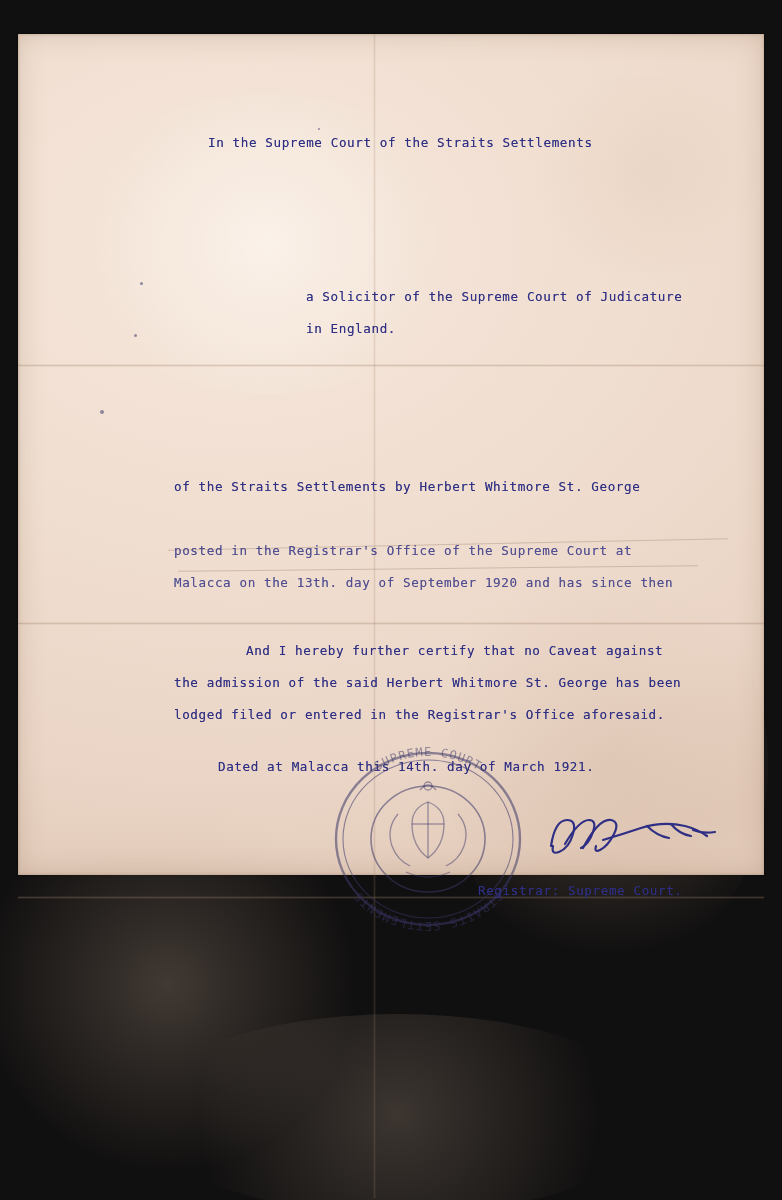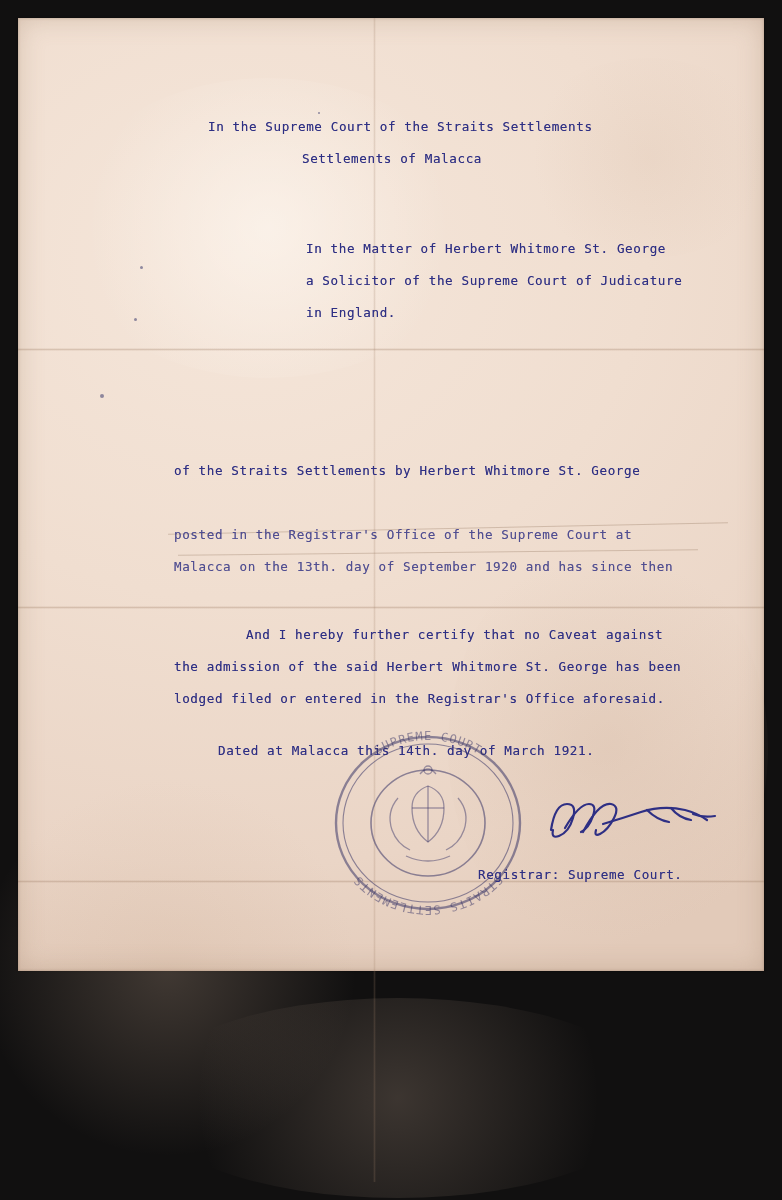--- a/index.html
+++ b/index.html
@@ -18,23 +18,23 @@
     position: relative;
     width: 782px;
     height: 1200px;
     background: #111010;
   }
 
   
   #paper {
     position: absolute;
     left: 18px;
-    top: 18px;
+    top: 34px;
     width: 746px;
-    height: 953px;
+    height: 841px;
     background:
       radial-gradient(ellipse 120% 80% at 30% 25%, #f5e6da 0%, #f0ded0 45%, #ead5c6 80%, #e2cab9 100%);
     box-shadow: 0 0 2px rgba(0,0,0,0.5);
   }
 
   
   .stain {
     position: absolute;
     border-radius: 50%;
     pointer-events: none;
@@ -144,23 +144,21 @@
 
     <div class="scratch" style="left: 150px; top: 510px; width: 560px; transform: rotate(-1.2deg);"></div>
     <div class="scratch" style="left: 160px; top: 534px; width: 520px; transform: rotate(-0.6deg);"></div>
 
     <div class="speck" style="left: 122px; top: 248px; width: 3px; height: 3px;"></div>
     <div class="speck" style="left: 116px; top: 300px; width: 3px; height: 3px;"></div>
     <div class="speck" style="left: 82px;  top: 376px; width: 4px; height: 4px;"></div>
     <div class="speck" style="left: 300px; top: 94px;  width: 2px; height: 2px;"></div>
 
     <div class="typed" style="left: 190px; top: 94px;">In the Supreme Court of the Straits Settlements</div>
-    <div class="typed" style="left: 284px; top: 126px;">Settlements of Malacca</div>
-
-    <div class="typed" style="left: 288px; top: 216px;">In the Matter of Herbert Whitmore St. George</div>
+
     <div class="typed" style="left: 288px; top: 248px;">a Solicitor of the Supreme Court of Judicature</div>
     <div class="typed" style="left: 288px; top: 280px;">in England.</div>
 
     <div class="typed" style="left: 156px; top: 438px;">of the Straits Settlements by Herbert Whitmore St. George</div>
     <div class="typed faint" style="left: 156px; top: 502px;">posted in the Registrar's Office of the Supreme Court at</div>
     <div class="typed faint" style="left: 156px; top: 534px;">Malacca on the 13th. day of September 1920 and has since then</div>
 
     <div class="typed" style="left: 228px; top: 602px;">And I hereby further certify that no Caveat against</div>
     <div class="typed" style="left: 156px; top: 634px;">the admission of the said Herbert Whitmore St. George has been</div>
     <div class="typed" style="left: 156px; top: 666px;">lodged filed or entered in the Registrar's Office aforesaid.</div>

